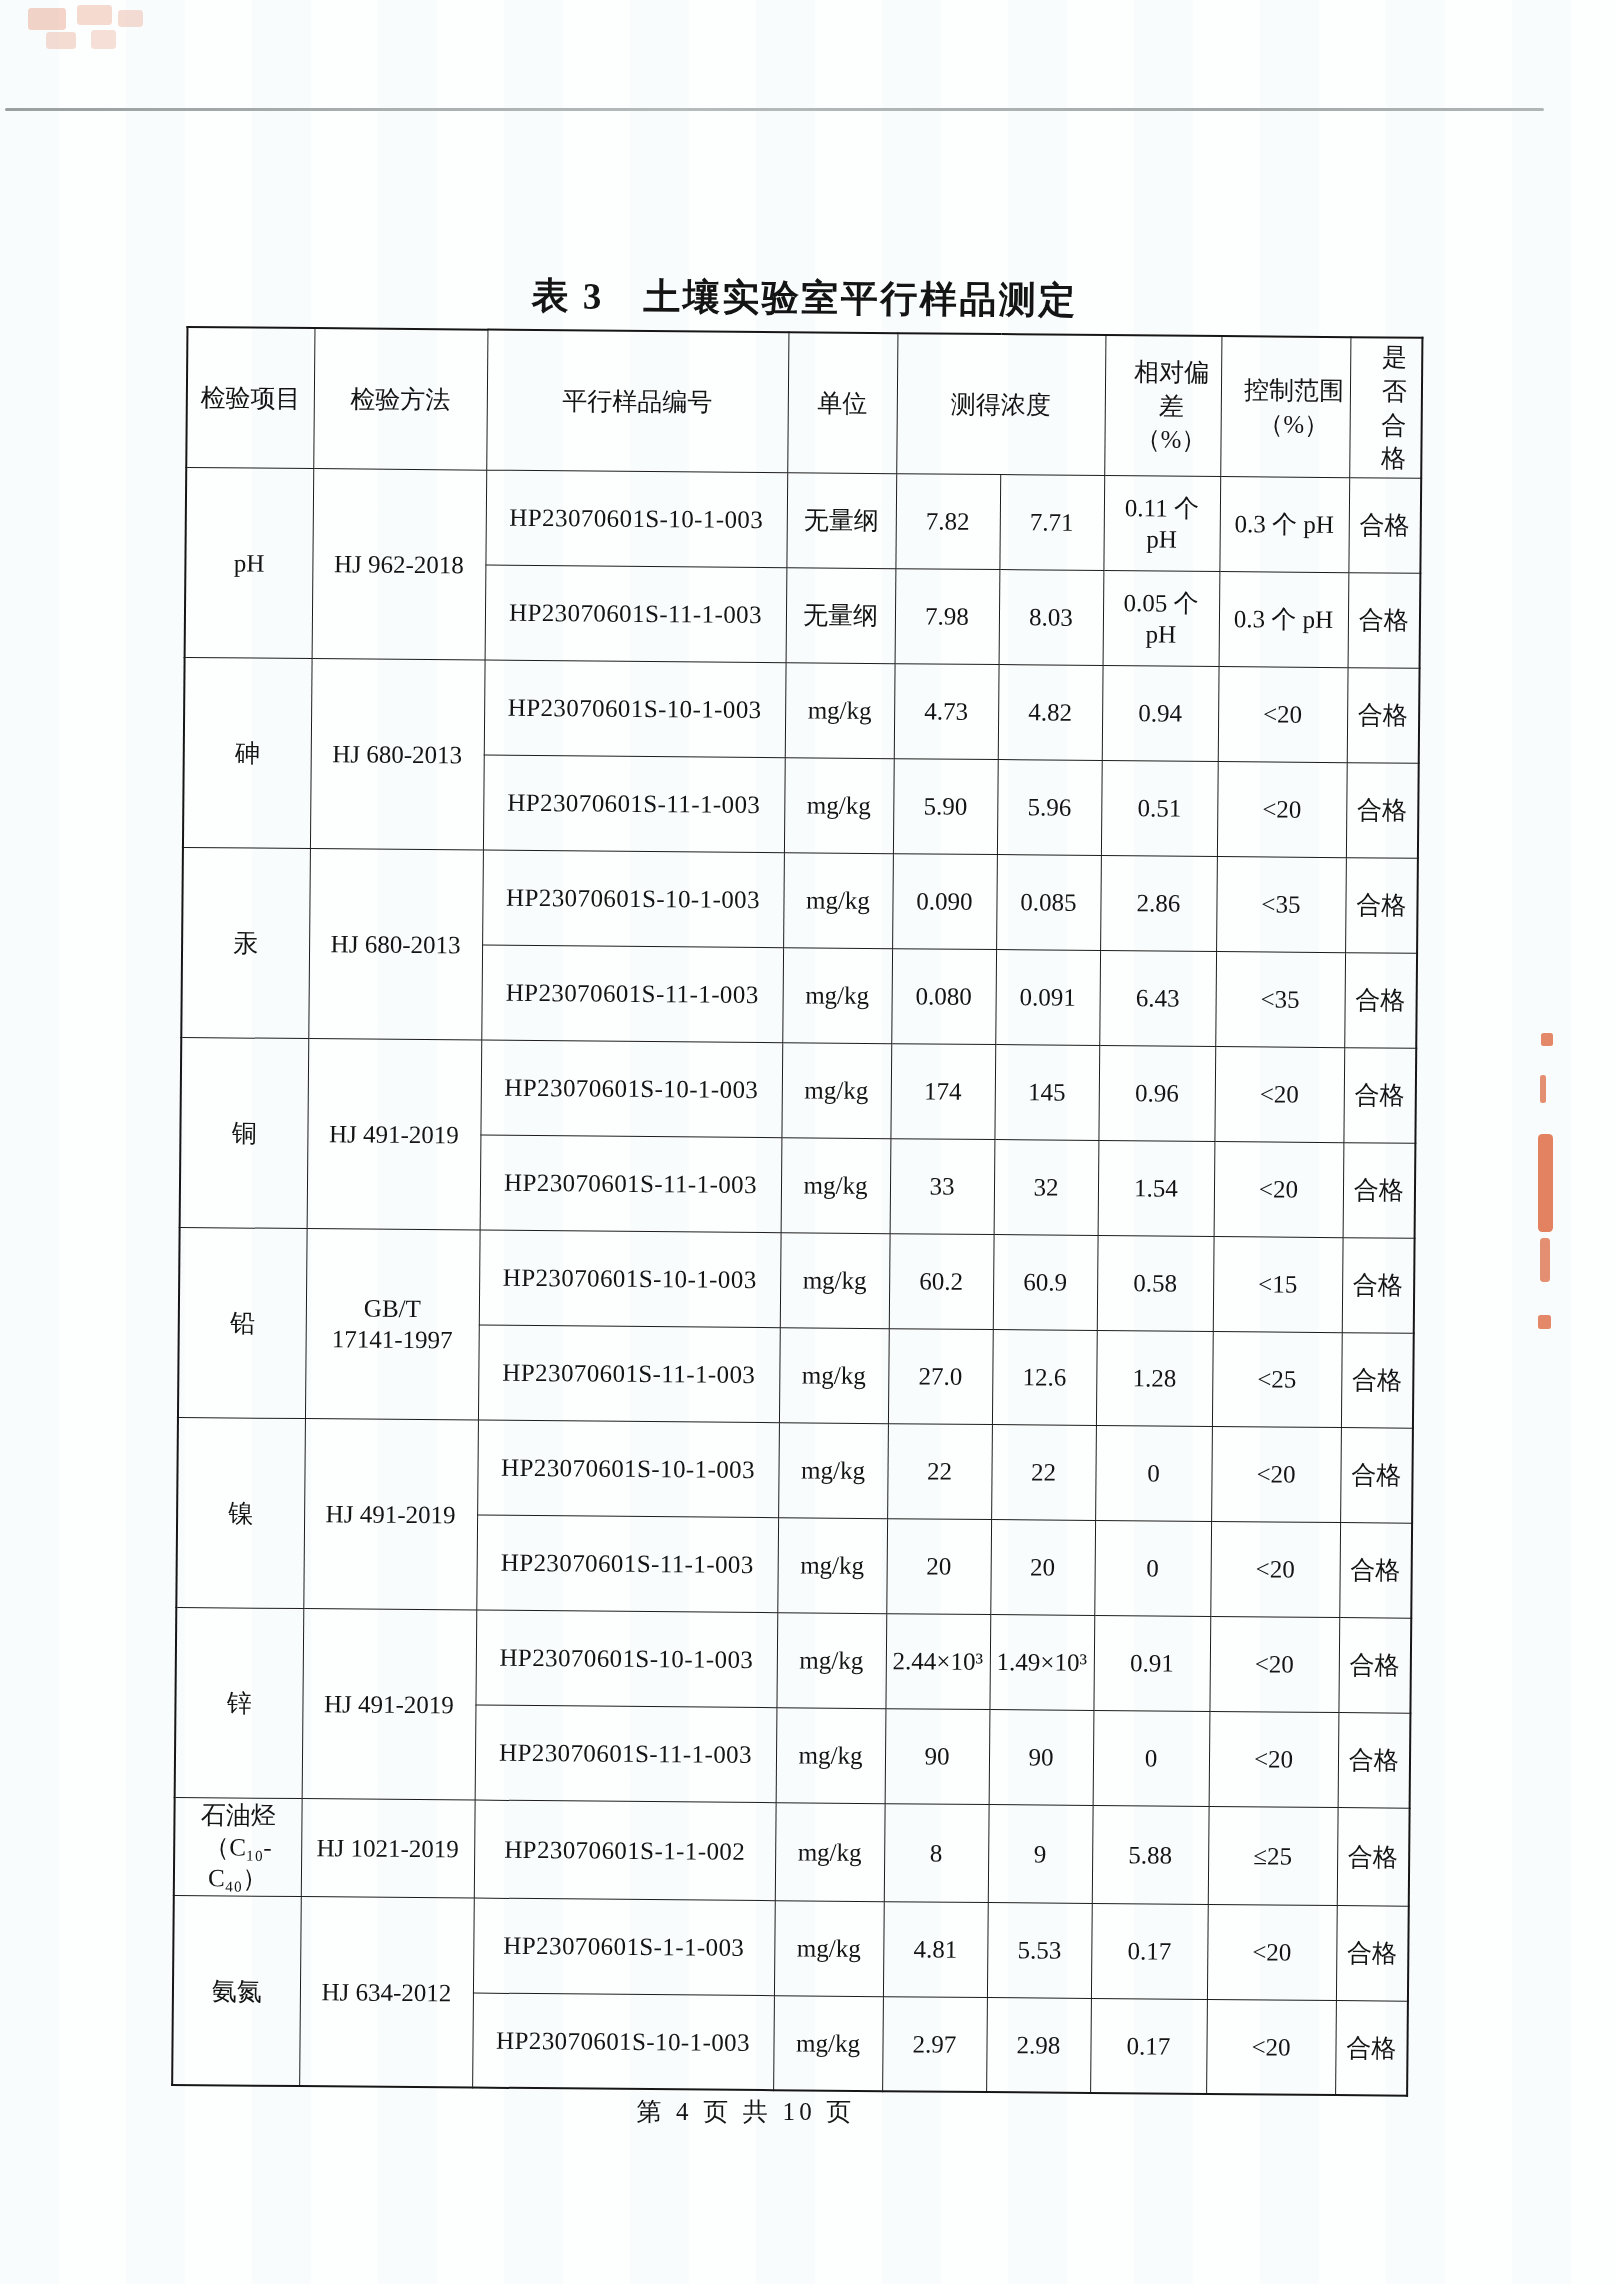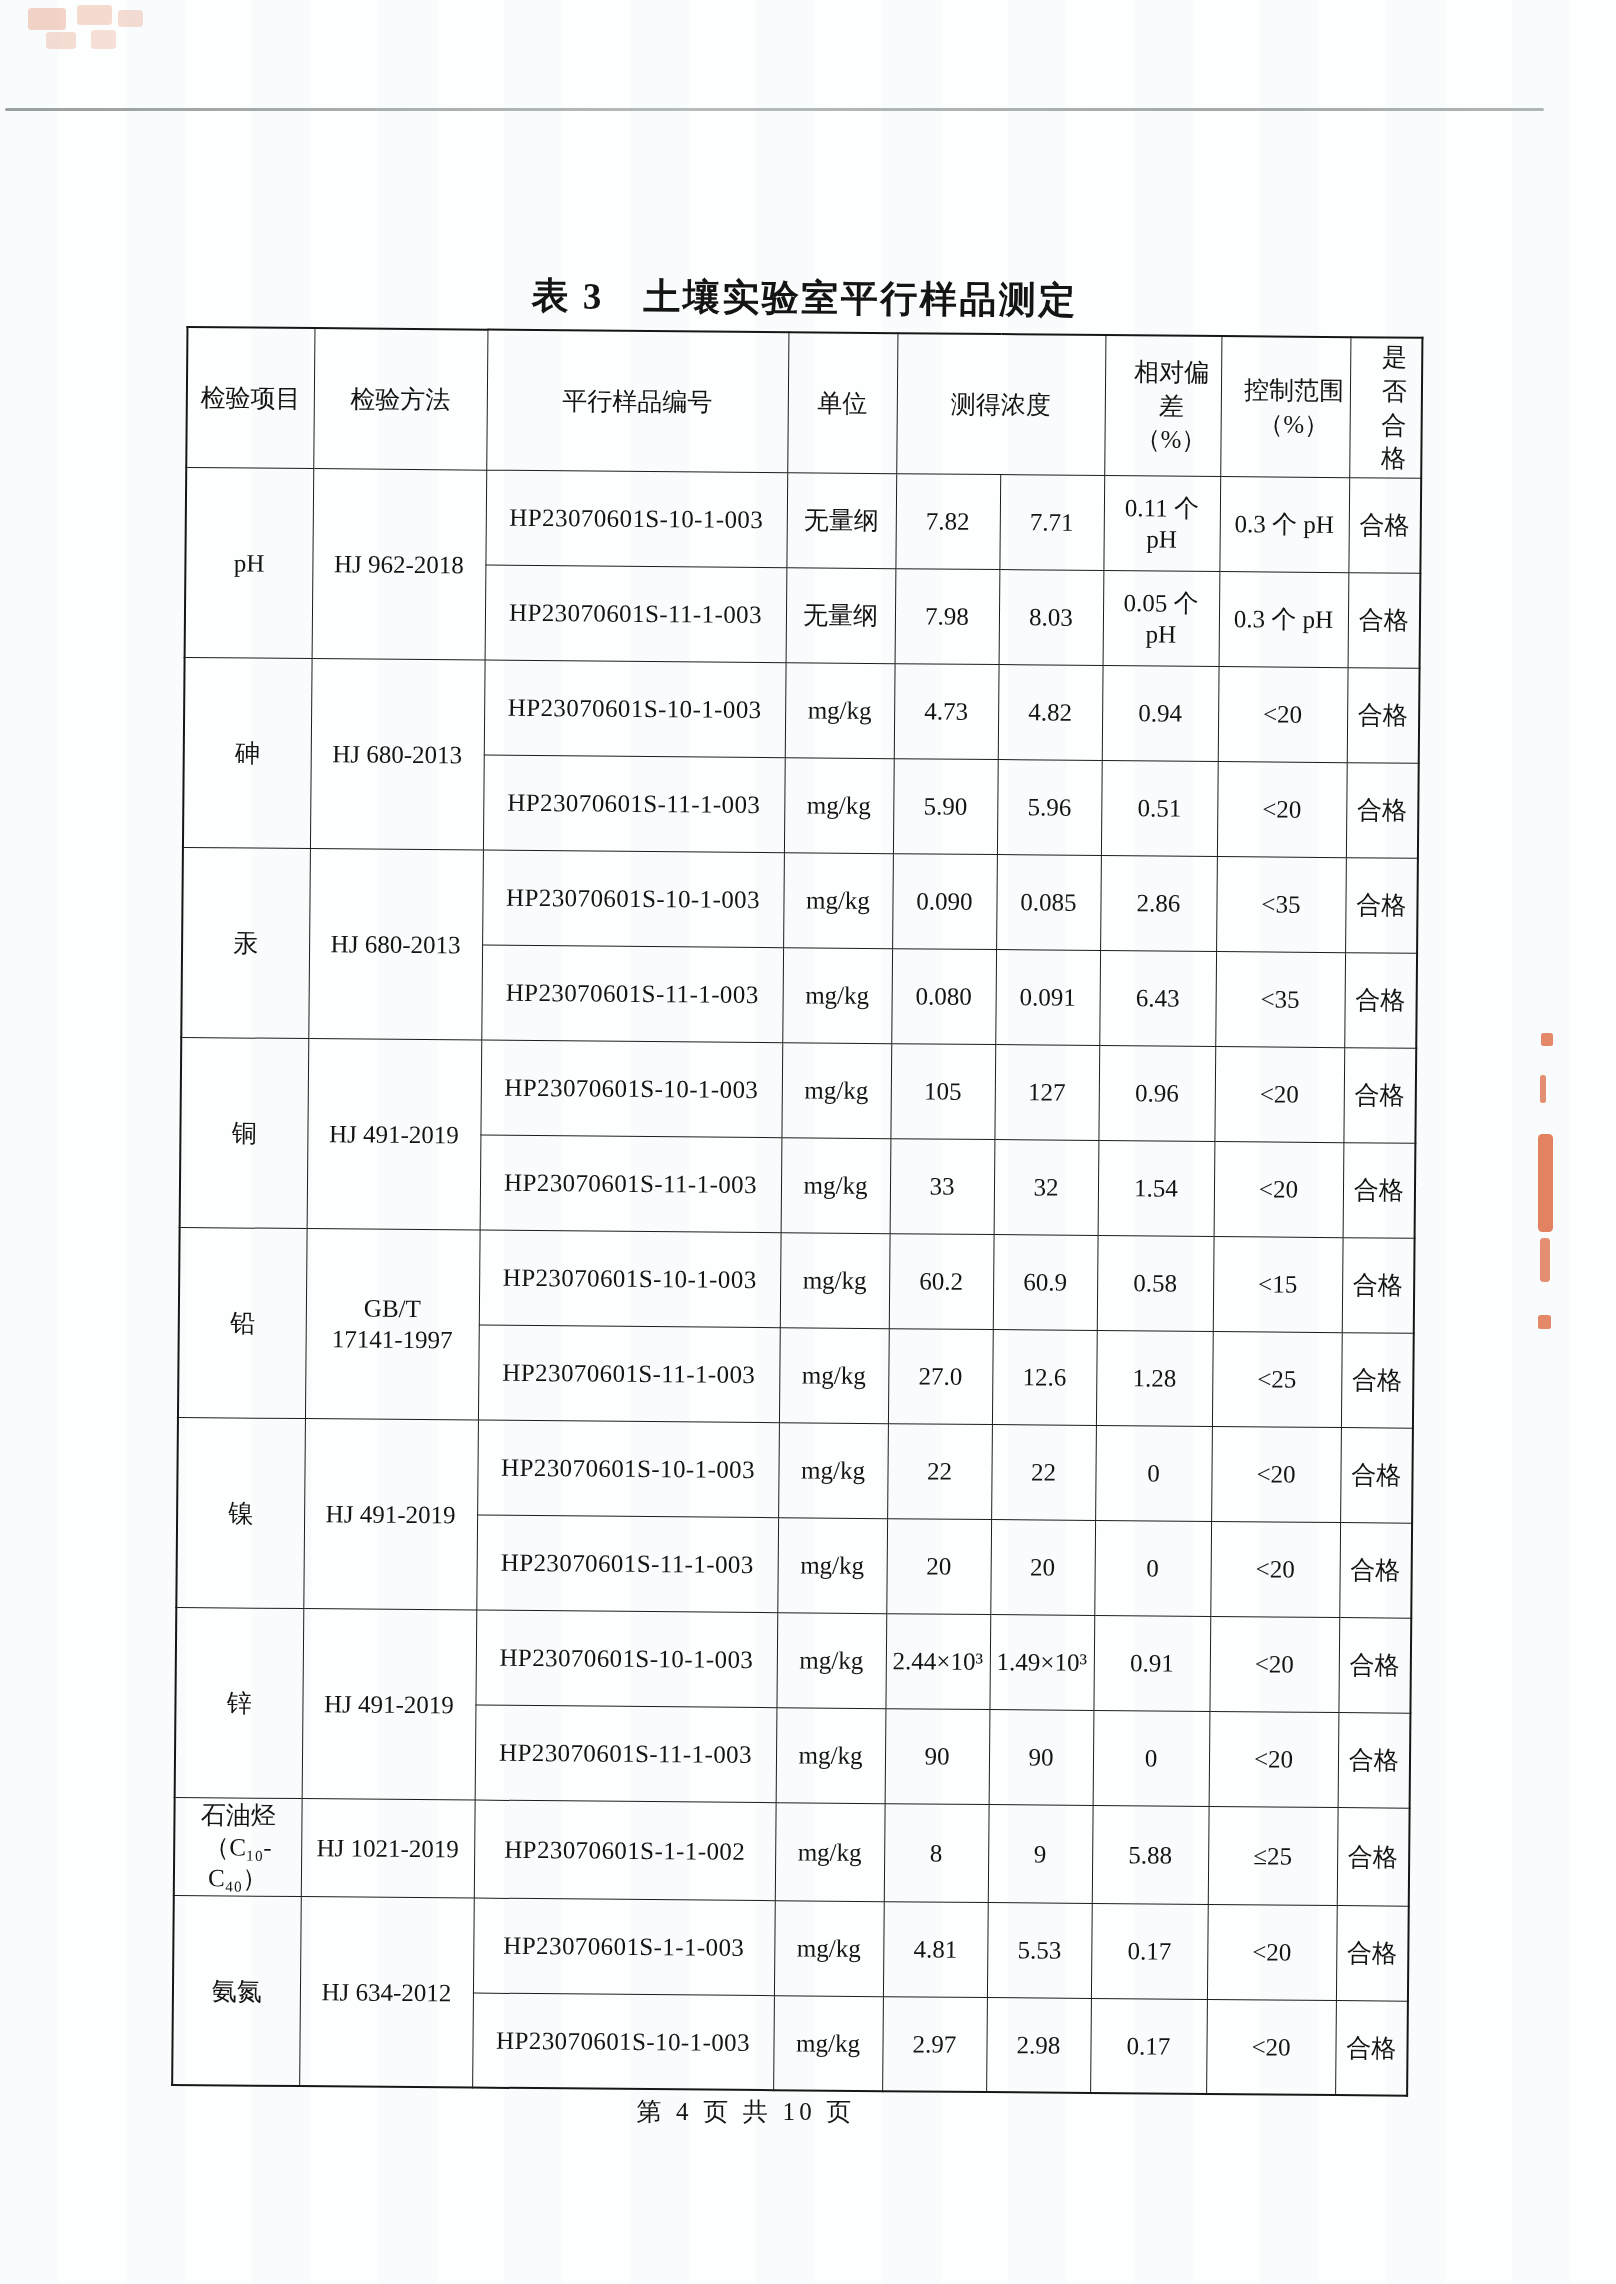--- a/index.html
+++ b/index.html
@@ -209,22 +209,22 @@
       <td>6.43</td>
       <td>&lt;35</td>
       <td>合格</td>
     </tr>
 
     <tr class="r">
       <td rowspan="2" class="prewrap">铜</td>
       <td rowspan="2" class="prewrap">HJ 491-2019</td>
       <td class="sid">HP23070601S-10-1-003</td>
       <td>mg/kg</td>
-      <td>105</td>
-      <td>127</td>
+      <td>174</td>
+      <td>145</td>
       <td>0.96</td>
       <td>&lt;20</td>
       <td>合格</td>
     </tr>
     <tr class="r">
       <td class="sid">HP23070601S-11-1-003</td>
       <td>mg/kg</td>
       <td>33</td>
       <td>32</td>
       <td>1.54</td>

